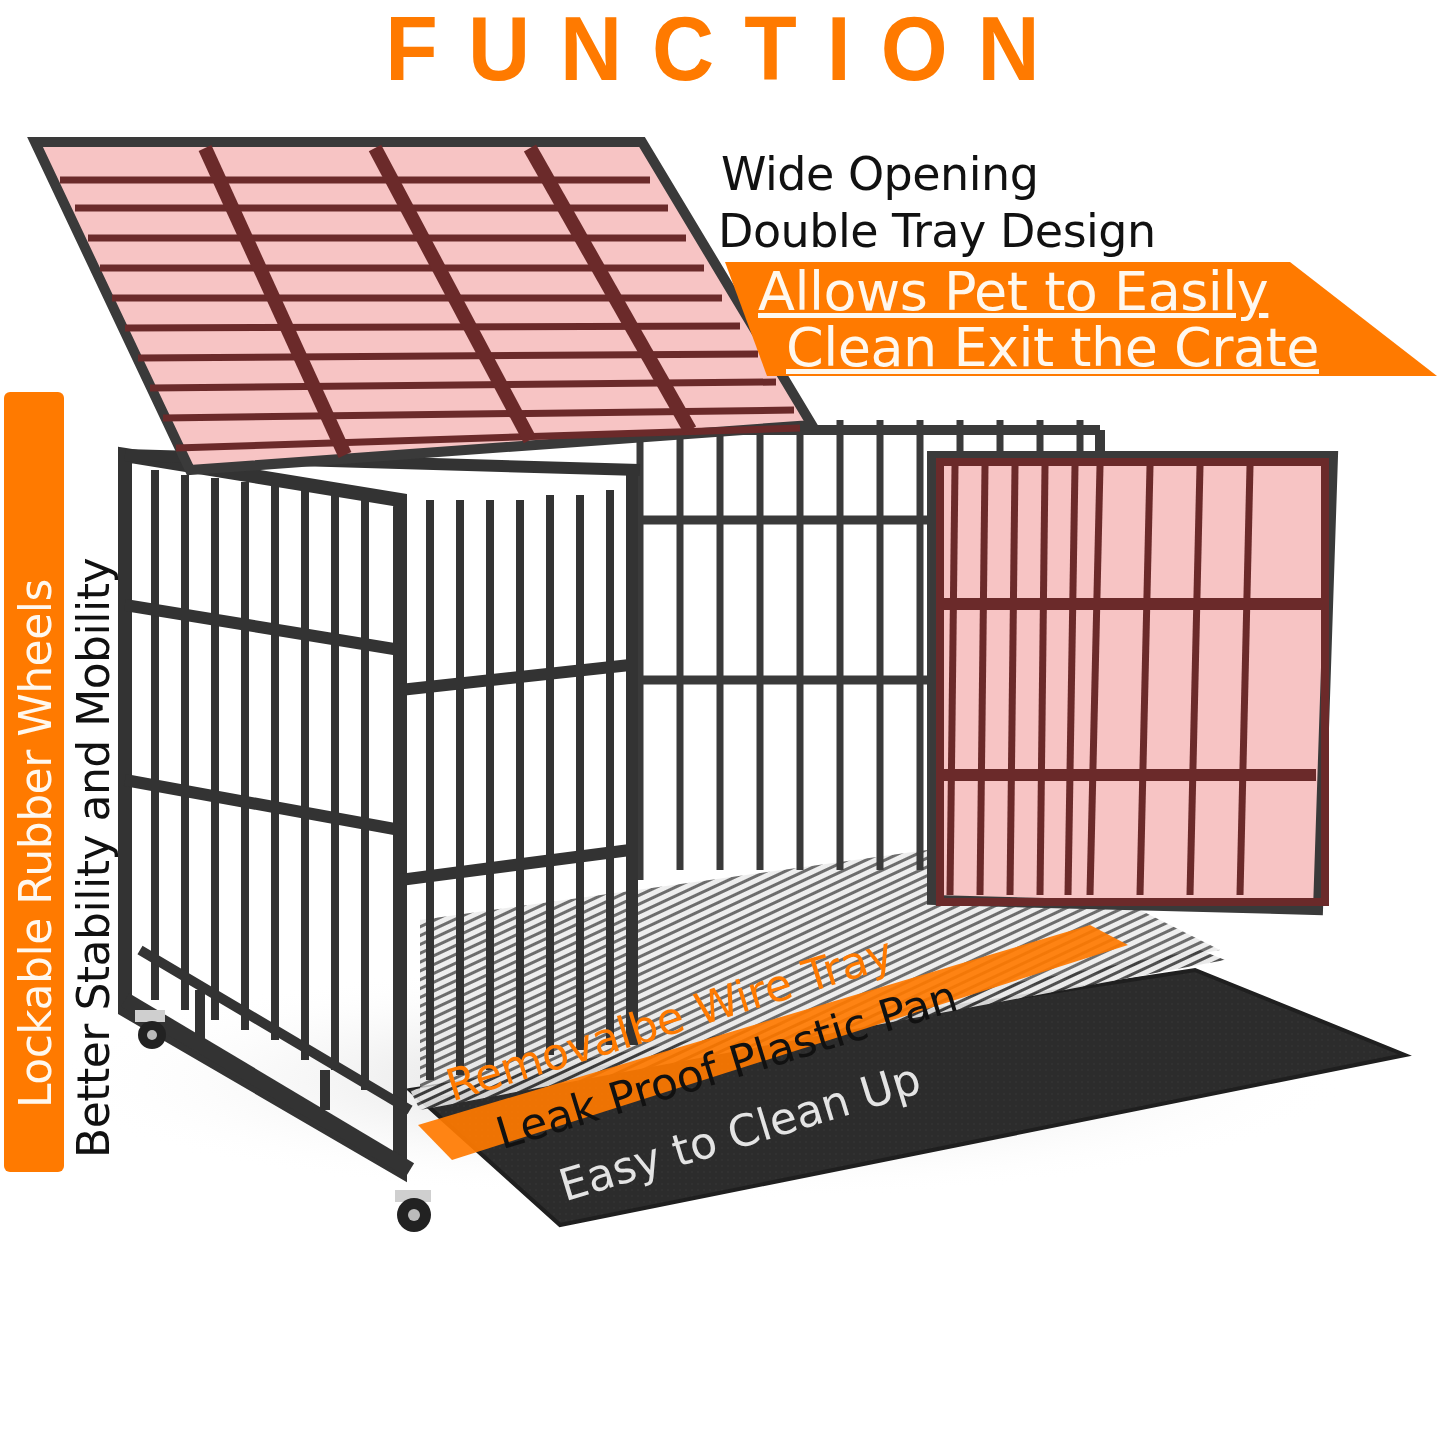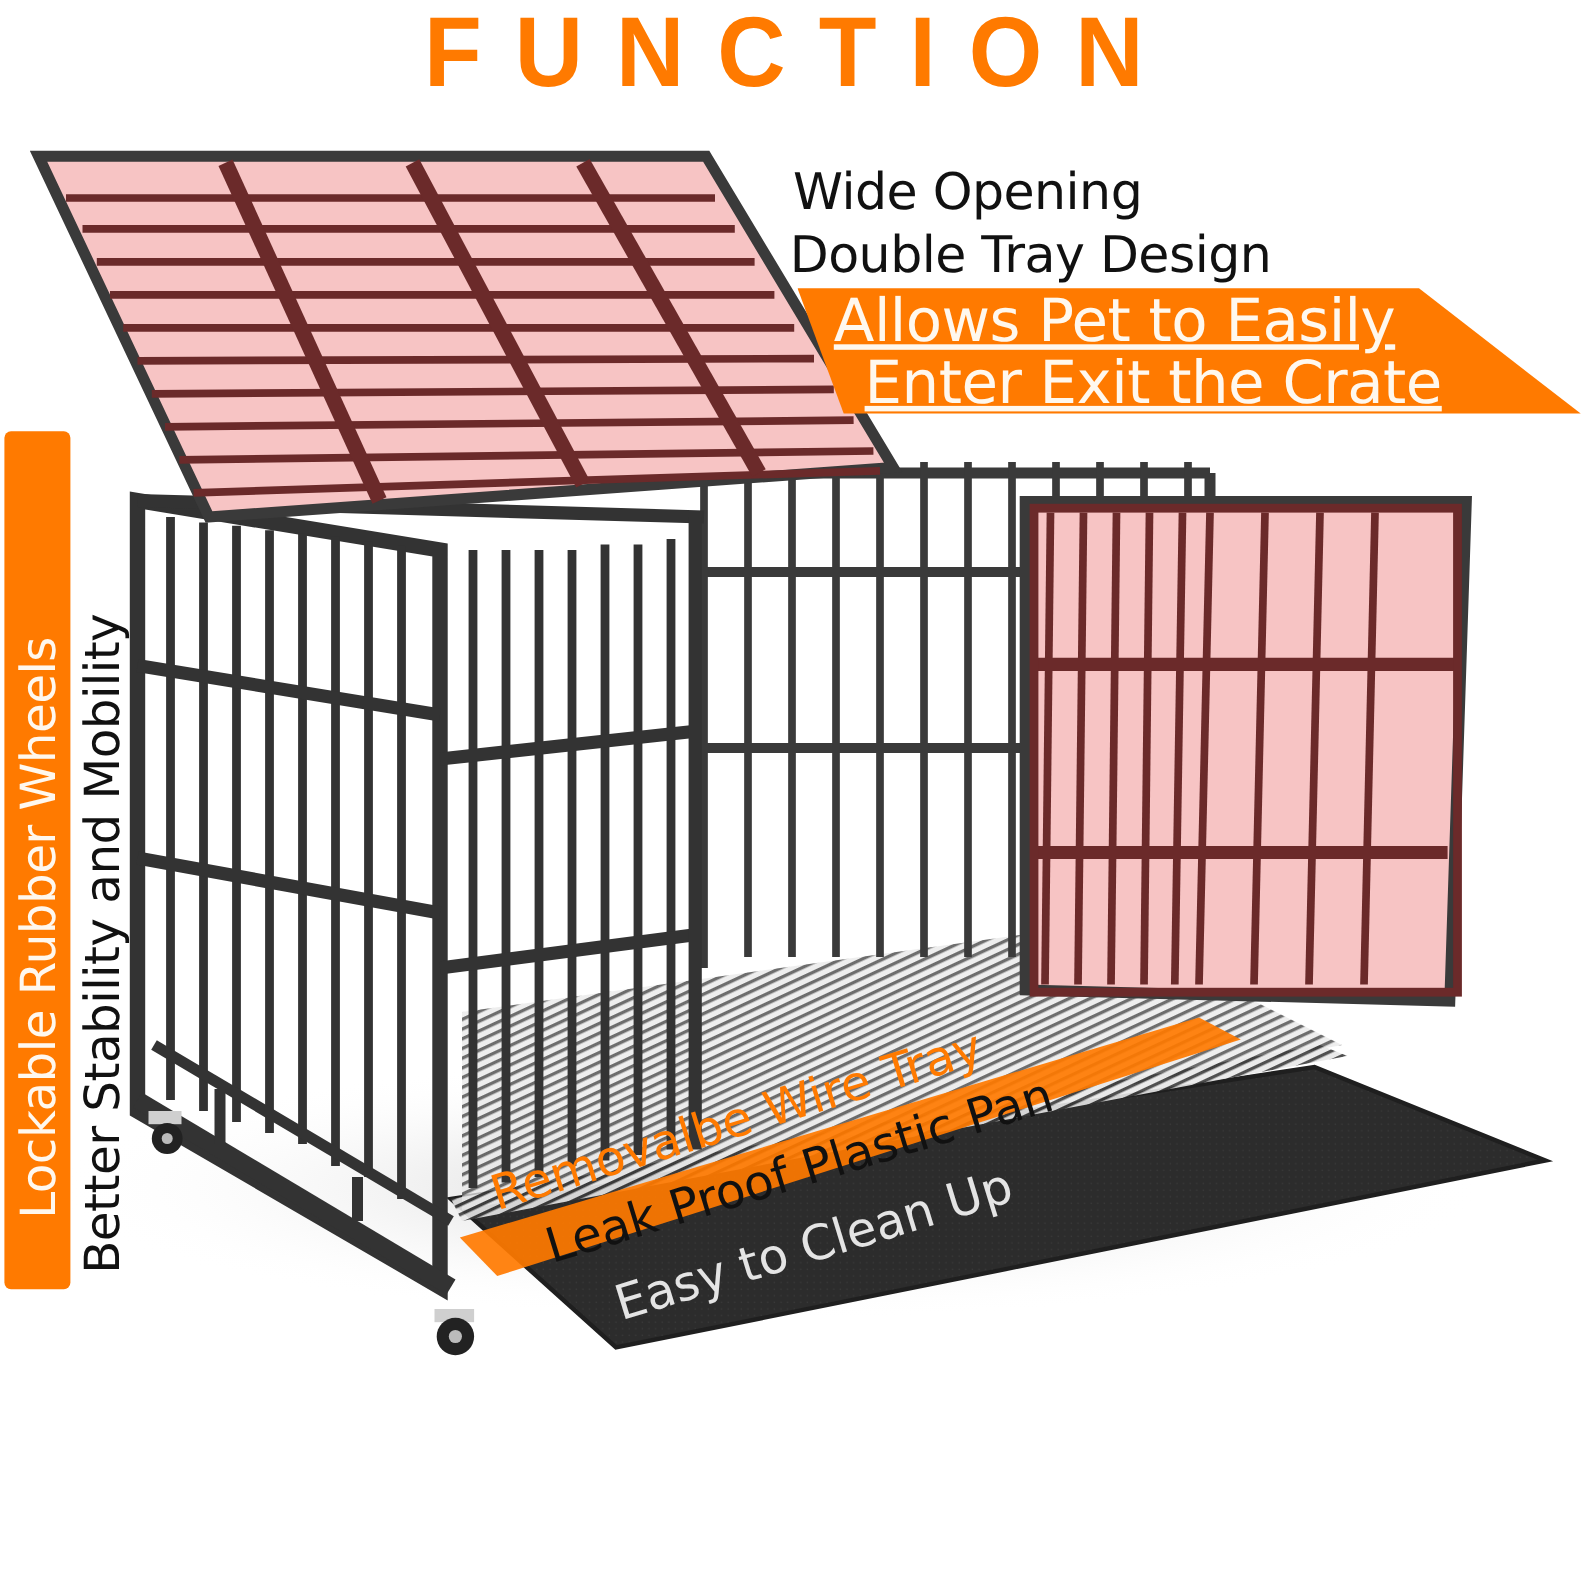--- a/index.html
+++ b/index.html
@@ -177,21 +177,21 @@
 
 <div class="caption-dark" style="left:678px; top:146px;margin-left:43px;">Wide Opening</div>
 <div class="caption-dark" style="left:718px; top:203px;">Double Tray Design</div>
 
 <div class="banner">
   <svg width="720" height="124" viewBox="0 0 720 124" style="position:absolute;left:0;top:0;">
     <polygon points="0,4 565,4 712,118 42,118" fill="#ff7a00"></polygon>
   </svg>
 </div>
 <div class="banner-text" style="left:758px; top:264px;">Allows Pet to Easily</div>
-<div class="banner-text" style="left:786px; top:320px;">Enter Exit the Crate</div>
+<div class="banner-text" style="left:786px; top:320px;">Clean Exit the Crate</div>
 
 <div class="side-banner"></div>
 <div class="vert-text" style="left:10px; top:1108px; color:#fff8ee;">Lockable Rubber Wheels</div>
 <div class="vert-text" style="left:68px; top:1158px; color:#111;">Better Stability and Mobility</div>
 
 <div class="tray-text" style="left:455px; top:1060px; font-size:44px; color:#ff7a00; transform:rotate(-17deg);">Removalbe Wire Tray</div>
 <div class="tray-text" style="left:505px; top:1108px; font-size:44px; color:#111; transform:rotate(-17deg);">Leak Proof Plastic Pan</div>
 <div class="tray-text" style="left:568px; top:1160px; font-size:44px; color:#e4e4e4; transform:rotate(-17deg);">Easy to Clean Up</div>
 
 </body></html>

